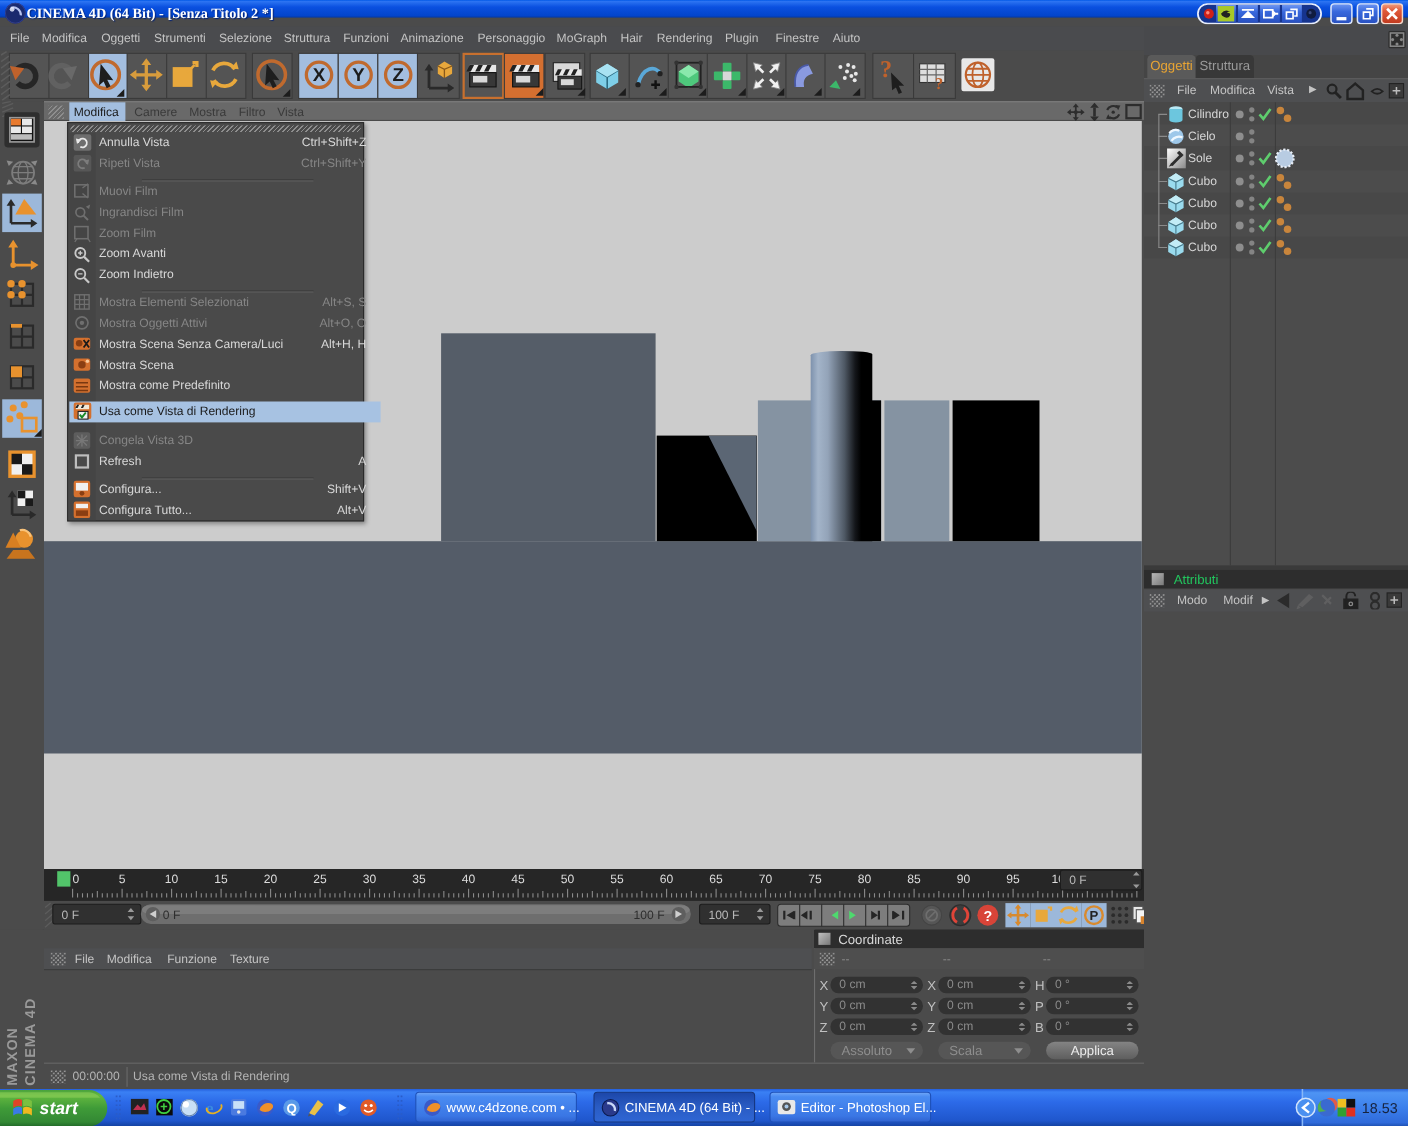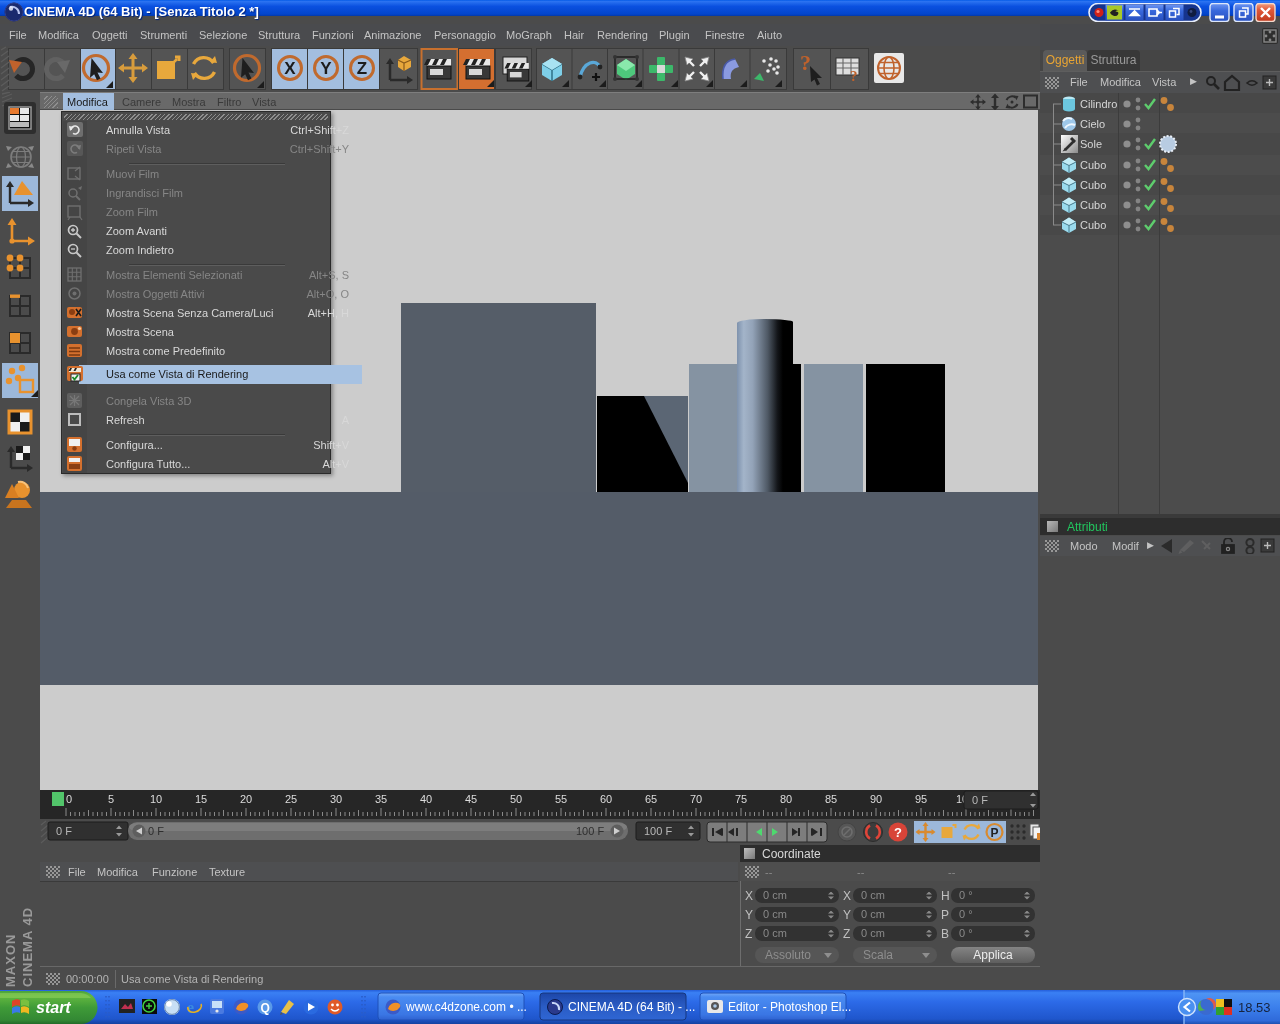--- a/index.html
+++ b/index.html
@@ -3,21 +3,21 @@
 <meta charset="utf-8">
 <style>
 * { margin:0; padding:0; box-sizing:border-box; }
 html,body { width:1280px; height:1024px; overflow:hidden; background:#4b4b4b;
   font-family:"Liberation Sans", sans-serif; }
 .abs { position:absolute; }
 #screen { position:relative; width:1280px; height:1024px; }
 
 
 #titlebar { position:absolute; left:0; top:0; width:1280px; height:16px;
-  background:linear-gradient(#0058e6 0%, #2c74f2 8%, #0a50e0 40%, #0345cc 88%, #0339a8 100%); }
+  background:linear-gradient(#0058e6 0%, #2c74f2 8%, #0a50e0 40%, #0345cc 88%, #0339a8 100%);font-family:Liberation Serif, serif; }
 #titlebar .ttext { position:absolute; left:24px; top:4px; color:#fff; font-size:13px;
   font-weight:bold; text-shadow:1px 1px 1px #00227a; letter-spacing:0px; }
 
 
 #menubar { position:absolute; left:0; top:24px; width:1280px; height:22px; background:#4a4b4e; }
 #menubar span { color:#c4c4c4; font-size:11px; position:absolute; top:5px; }
 
 
 #toolbar { position:absolute; left:0; top:46px; width:1280px; height:46px; background:#4b4b4b; }
 
@@ -46,21 +46,21 @@
 #taskbar { position:absolute; left:0; top:990px; width:1280px; height:34px;
   background:linear-gradient(#4a8cf0 0%, #3873e8 9%, #2a62dc 45%, #2256ce 80%, #1a46b4 100%); }
 .hatchD { background-image:repeating-linear-gradient(135deg, transparent 0 2px, #8e8e8e 2px 3px); }
 .hatchL { background-image:radial-gradient(circle at 1px 1px, #999 0.7px, transparent 1.05px),
   radial-gradient(circle at 1px 1px, #999 0.7px, transparent 1.05px);
   background-size:4px 4px; background-position:0 0, 2px 2px; }
 
 
 #dropdown { position:absolute; left:61px; top:111px; width:270px; height:363px;
   background:#4a4a4a; border:1px solid #2a2a2a; box-shadow:2px 2px 4px rgba(0,0,0,0.35); z-index:50; }
-#dropdown .mrow { position:absolute; left:1px; width:283px; height:19px; font-size:11px; line-height:19px;margin-left:16px; }
+#dropdown .mrow { position:absolute; left:1px; width:283px; height:19px; font-size:11px; line-height:19px; }
 #dropdown .mrow .txt { position:absolute; left:27px; white-space:nowrap; }
 #dropdown .mrow .sc { position:absolute; right:13px; }
 #dropdown .en { color:#d8d8d8; }
 #dropdown .dis { color:#868686; }
 #dropdown .hi { background:#a7c2e2; color:#1a1a1a; }
 #dropdown .msep { position:absolute; left:67px; width:156px; height:2px;
   border-top:1px solid #3a3a3a; border-bottom:1px solid #5e5e5e; }
 
 .omenu span { position:absolute; top:4px; font-size:11px; color:#c4c4c4; }
 .clabel { position:absolute; font-size:12px; color:#c0c0c0; }

